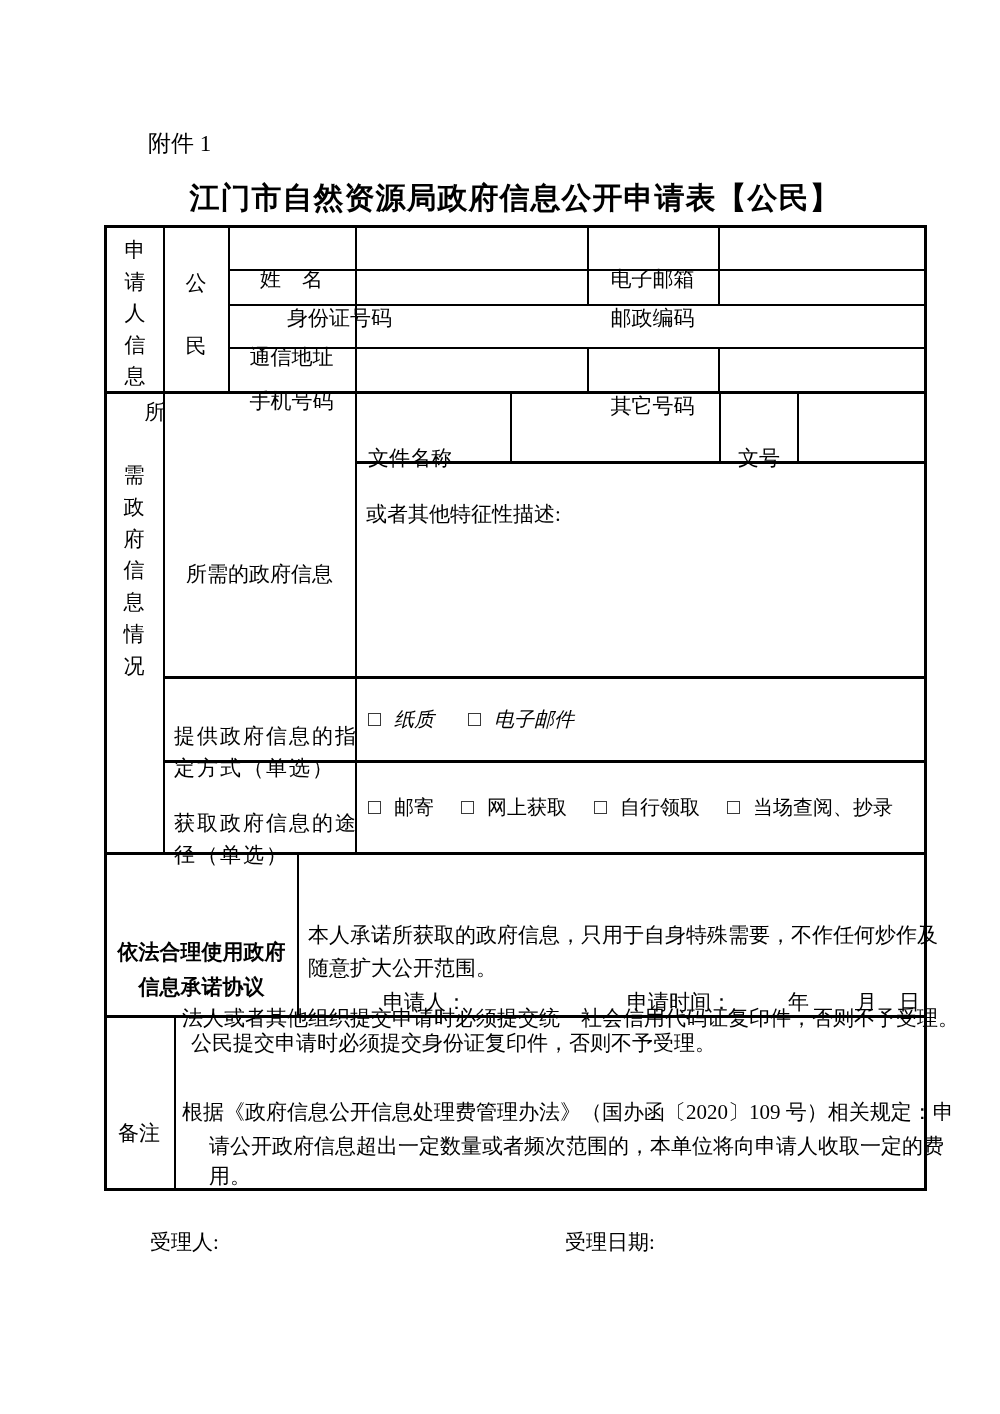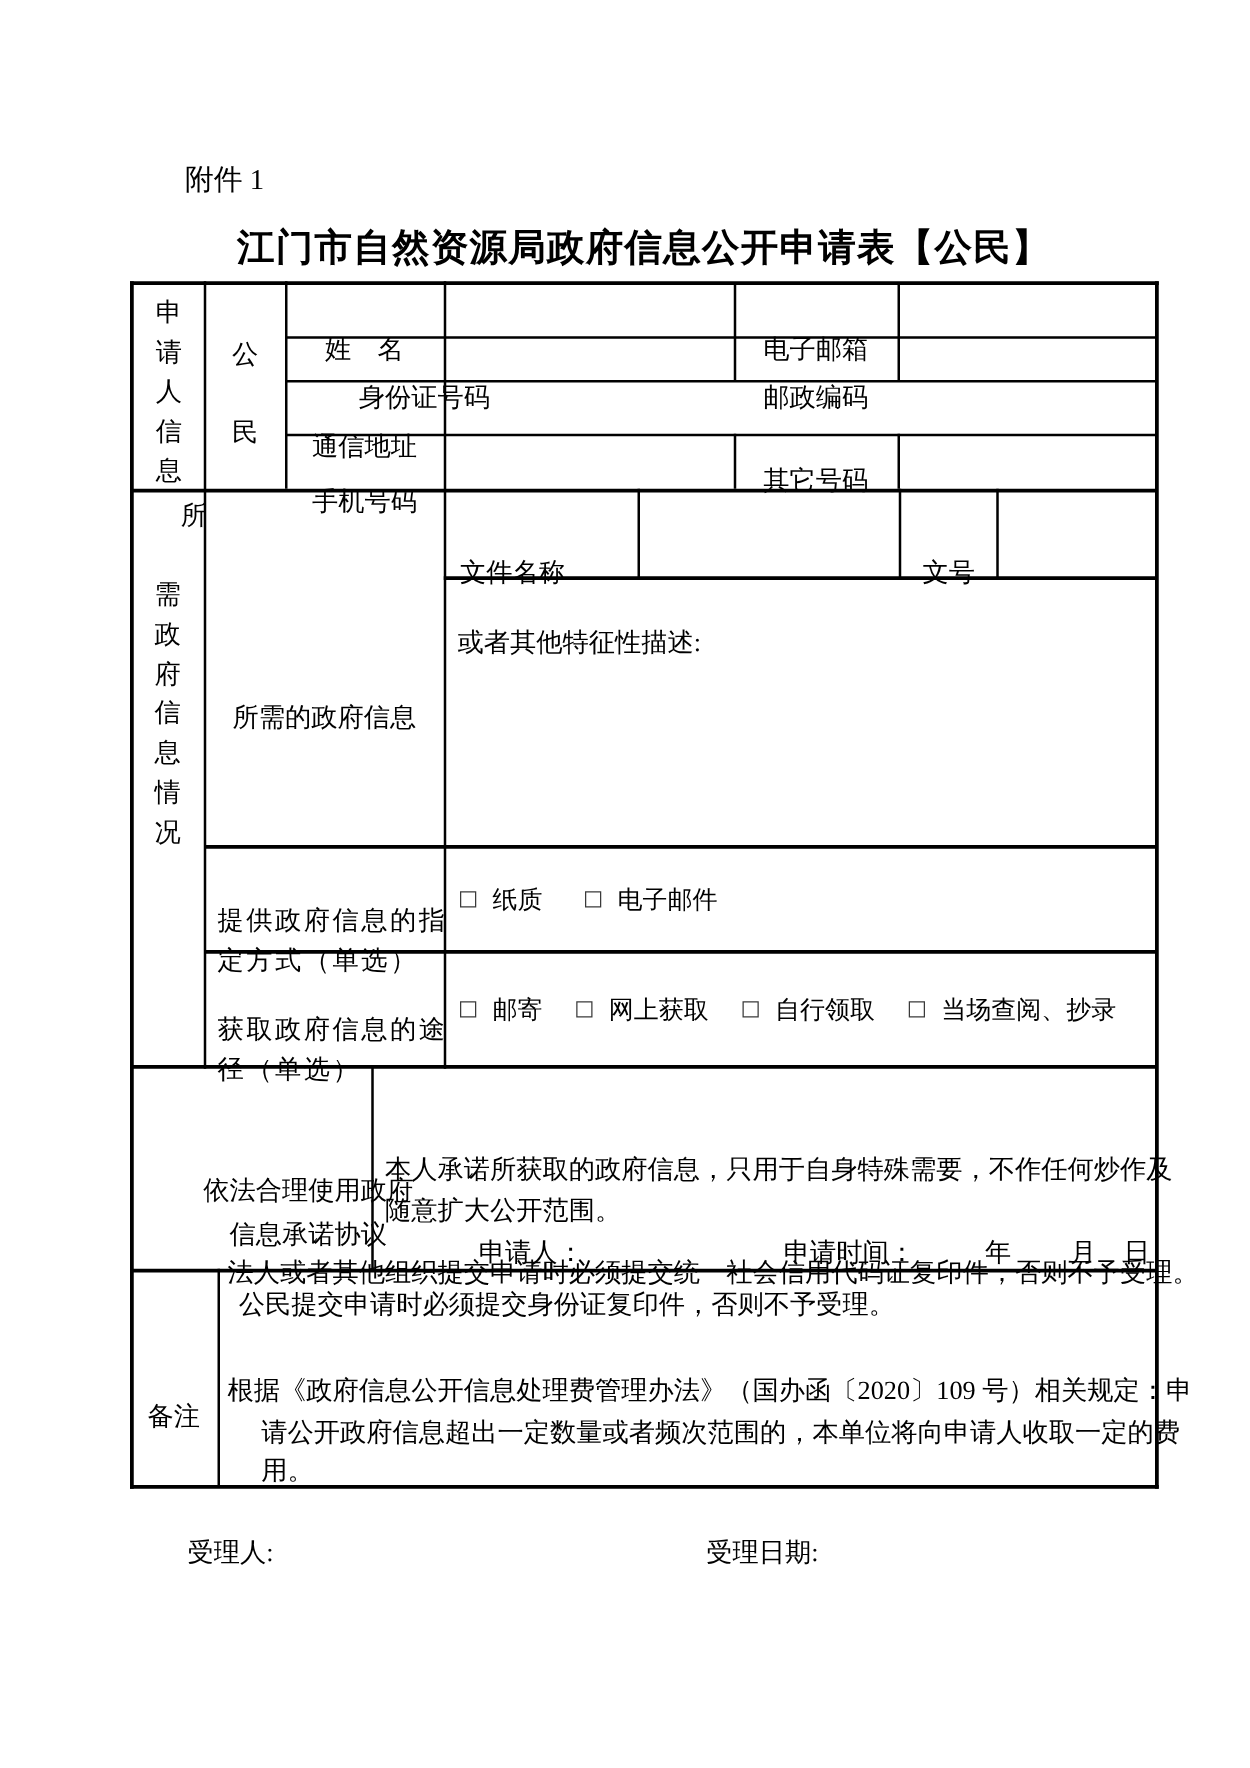--- a/index.html
+++ b/index.html
@@ -23,21 +23,21 @@
   .vcol{position:absolute;font-size:21px;}
   .vcol .vch{display:block;width:24px;height:31.6px;line-height:31.6px;text-align:center;}
   #vcol-citizen .vch{height:63px;line-height:63px;}
   #vcol-required .vch{height:31.7px;line-height:31.7px;}
   #vcol-required .vch:first-child{margin-left:21px;margin-bottom:31.7px;}
   .lsp{letter-spacing:2px;}
   .optrow{position:absolute;display:flex;align-items:center;}
   .opt{display:flex;align-items:center;gap:13px;font-size:20px;}
   .box{width:13px;height:13px;border:1.5px solid #3a3a3a;box-sizing:border-box;background:#fff;}
   .fill{position:absolute;background:transparent;}
-  .bold{font-weight:normal;padding-left:45px;}
+  .bold{font-weight:bold;}
   .rline{position:absolute;left:182px;width:738px;font-size:21px;line-height:30px;white-space:nowrap;}
 </style>
 </head>
 <body>
 
 <div class="page">
 
   <div class="att">附件 1</div>
   <h1 class="title">江门市自然资源局政府信息公开申请表【公民】</h1>
 
@@ -80,21 +80,21 @@
       <span class="vch">公</span>
       <span class="vch">民</span>
     </div>
 
   <div class="txt ctr" style="left:230px;top:233px;width:123px;">姓　名</div>
   <div class="txt ctr" style="left:589px;top:233px;width:127px;">电子邮箱</div>
   <div class="txt ctr" style="left:230px;top:272px;width:123px;padding-left:48px;">身份证号码</div>
   <div class="txt ctr" style="left:589px;top:272px;width:127px;">邮政编码</div>
   <div class="txt ctr" style="left:230px;top:311px;width:123px;">通信地址</div>
   <div class="txt ctr" style="left:230px;top:355px;width:123px;">手机号码</div>
-  <div class="txt ctr" style="left:589px;top:338px;width:127px;">其它号码</div>
+  <div class="txt ctr" style="left:589px;top:360px;width:127px;">其它号码</div>
 
   <div class="fill" style="left:358px;top:228px;width:228px;height:40px;"></div>
   <div class="fill" style="left:721px;top:228px;width:202px;height:40px;"></div>
   <div class="fill" style="left:358px;top:272px;width:228px;height:31px;"></div>
   <div class="fill" style="left:721px;top:272px;width:202px;height:31px;"></div>
   <div class="fill" style="left:358px;top:307px;width:565px;height:39px;"></div>
   <div class="fill" style="left:358px;top:350px;width:228px;height:40px;"></div>
   <div class="fill" style="left:721px;top:350px;width:202px;height:40px;"></div>
 
   <div class="vcol" id="vcol-required" style="left:122px;top:397px;">
@@ -113,21 +113,21 @@
   <div class="txt ctr" style="left:721px;top:412px;width:76px;">文号</div>
   <div class="txt" style="left:366px;top:468px;">或者其他特征性描述:</div>
 
   <div class="fill" style="left:513px;top:394px;width:205px;height:66px;"></div>
   <div class="fill" style="left:800px;top:394px;width:123px;height:66px;"></div>
   <div class="fill" style="left:358px;top:500px;width:565px;height:175px;"></div>
 
   <div class="txt lsp" style="left:174px;top:690px;">提供政府信息的指</div>
   <div class="txt lsp" style="left:174px;top:722px;">定方式（单选）</div>
 
-  <div class="optrow" style="left:368px;top:678px;height:82px;gap:34px;">
+  <div class="optrow" style="left:368px;top:678px;height:82px;gap:34px;font-style:italic;">
     <span class="opt">
       <span class="box"></span>
       <span>纸质</span>
     </span>
     <span class="opt">
       <span class="box"></span>
       <span>电子邮件</span>
     </span>
   </div>
 

